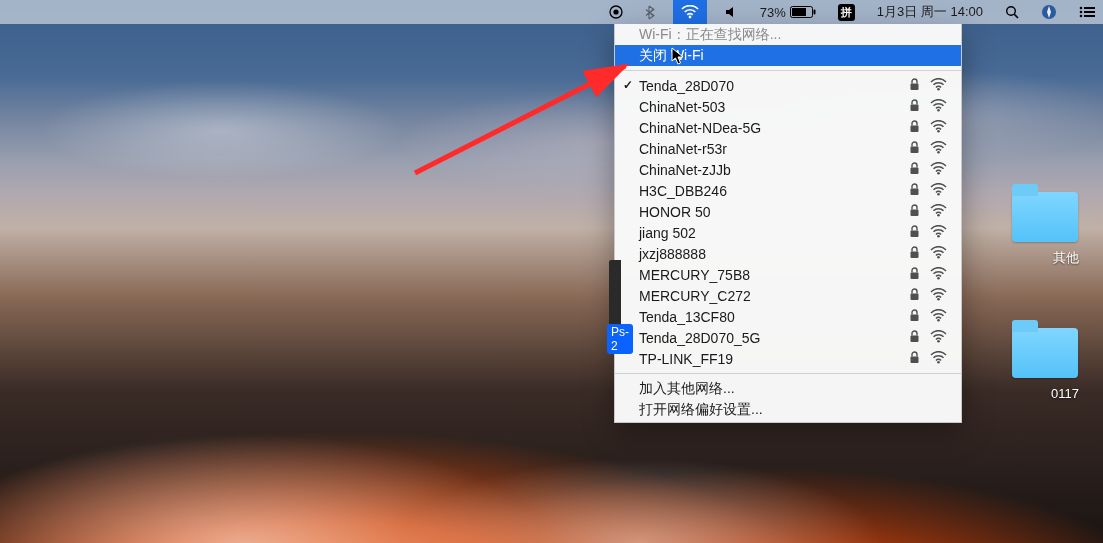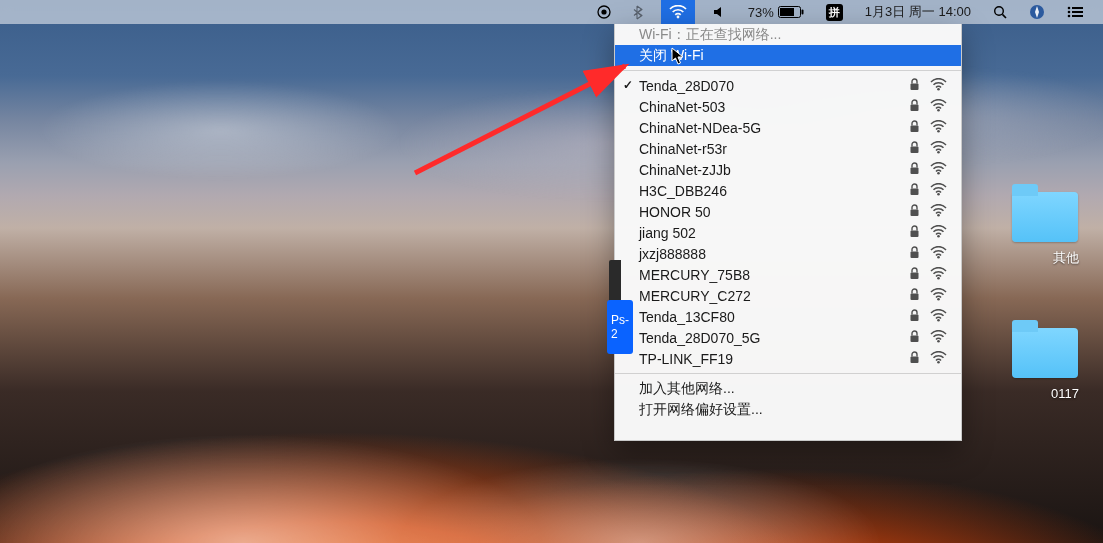--- a/index.html
+++ b/index.html
@@ -26,42 +26,42 @@
     background:
       radial-gradient(ellipse 500px 180px at 22% 100%, rgba(255,255,255,0.85), rgba(255,255,255,0) 60%),
       radial-gradient(ellipse 400px 140px at 58% 100%, rgba(255,255,255,0.75), rgba(255,255,255,0) 60%);
     mix-blend-mode: screen; opacity:0.6;
   }
 
   
   .menubar {
     position: absolute; top: 0; left: 0; right: 0; height: 24px;
     display: flex; align-items: center; justify-content: flex-end;
-    padding: 0 16px; gap: 14px;
+    padding: 0 4px; gap: 14px;
     background: rgba(250,250,252,0.55);
     backdrop-filter: blur(6px);
     font-size: 13px; color: #1b1b1b;
   }
   .menubar .item { display: flex; align-items: center; height: 24px; padding: 0 4px; }
   .menubar .item.active { background: #1f6fe5; color: #fff; }
   .menubar svg { display: block; }
   .pin-badge {
     width:17px; height:17px; border-radius:3px; background:#000; color:#fff;
     display:flex; align-items:center; justify-content:center; font-size:11px; font-weight:600;
   }
 
   
   .dropdown {
     position: absolute; top: 24px; left: 614px; width: 348px;
     background: rgba(248,248,248,0.99);
     border: 1px solid rgba(0,0,0,0.18);
     border-top: none;
     box-shadow: 0 10px 28px rgba(0,0,0,0.35);
     font-size: 14px; color: #1a1a1a;
-    padding-bottom: 20px;
+    padding-bottom: 2px;
   }
   .dropdown .row {
     display: flex; align-items: center; height: 21px;
     padding: 0 14px 0 24px; position: relative; white-space: nowrap;
   }
   .dropdown .row.disabled { color: #8a8a8a; }
   .dropdown .row.highlight { background: #1f6fe5; color: #fff; }
   .dropdown .row .check {
     position: absolute; left: 8px; top: 3px; font-size: 12px; font-weight:600;
   }
@@ -90,21 +90,21 @@
     padding:1px 6px; border-radius:3px;
     text-shadow: 0 1px 2px rgba(0,0,0,0.6);
   }
 
   .file-peek {
     position:absolute; left:609px; top:260px; width:12px; height:90px;
     background:#2a2a2a; border-radius:2px 0 0 2px;
   }
   .file-peek .tag {
     position:absolute; left:0; bottom:-4px; transform:translateX(-2px);
-    background:#0a63ff; color:#fff; font-size:12px; padding:13px 4px; border-radius:3px;
+    background:#0a63ff; color:#fff; font-size:12px; padding:1px 4px; border-radius:3px;
   }
 
   
   .arrow {
     position:absolute; left:410px; top:58px; width:240px; height:120px;
     pointer-events:none;
   }
 </style>
 </head>
 <body>

